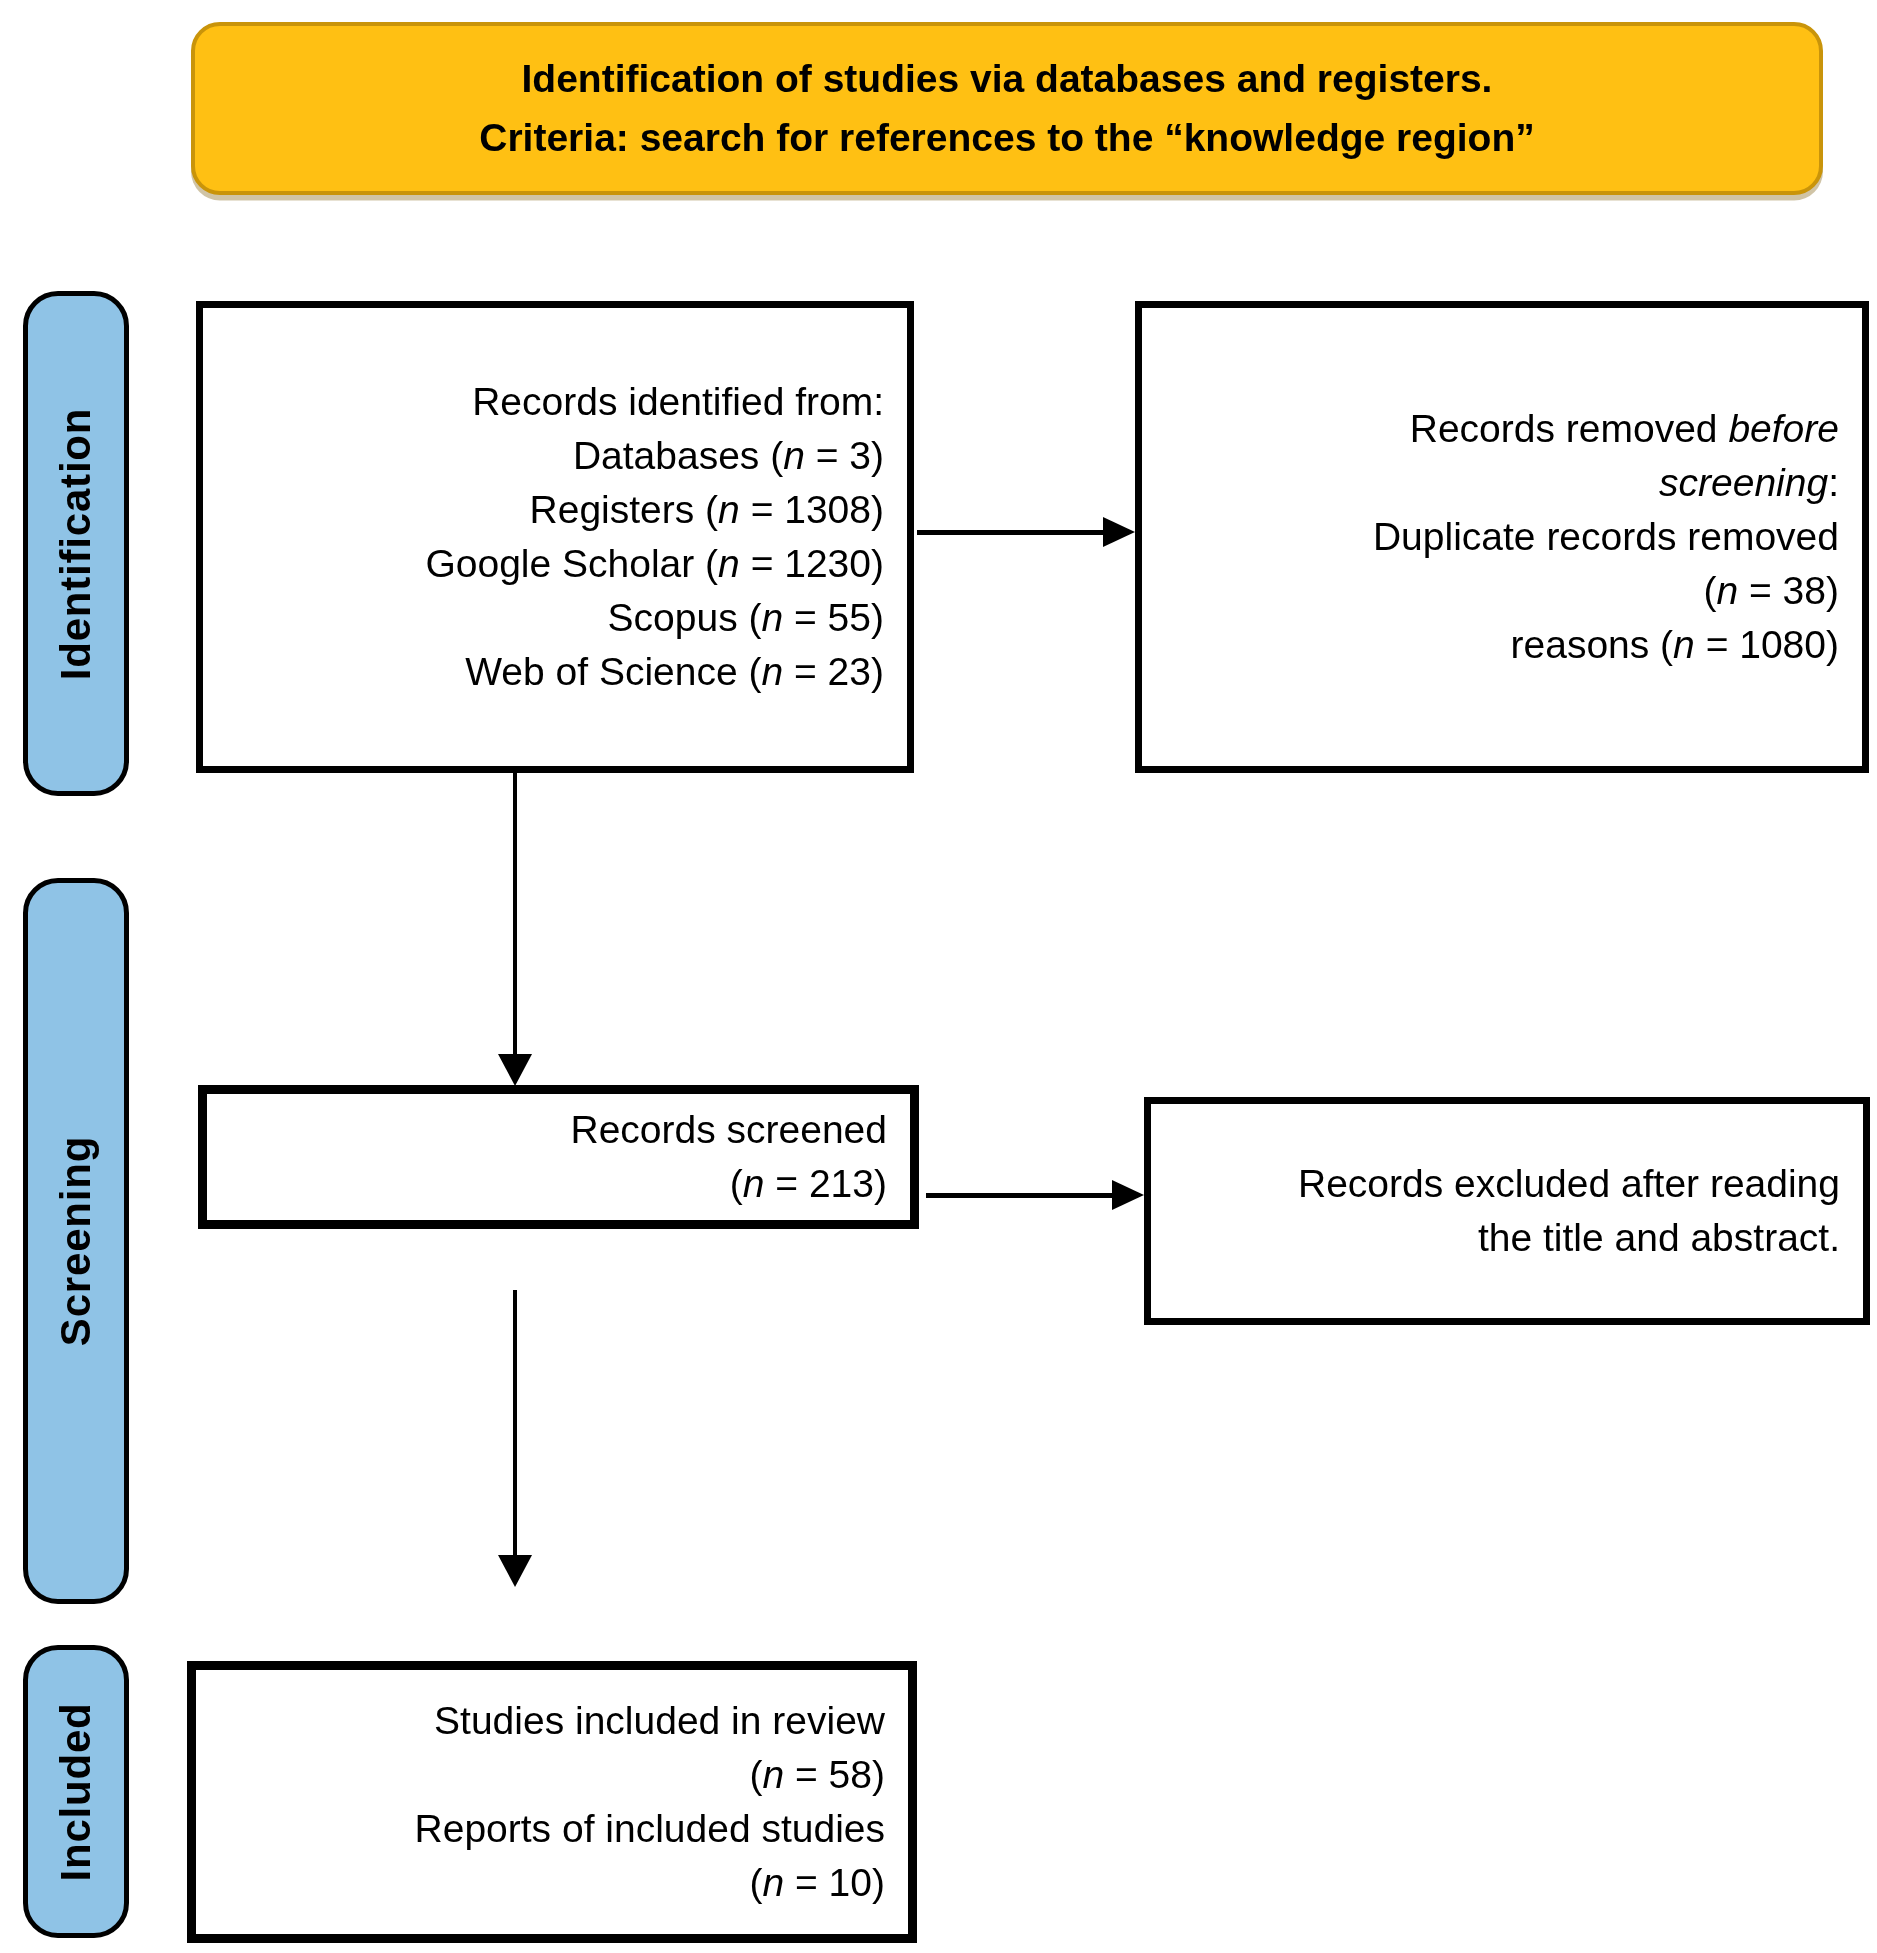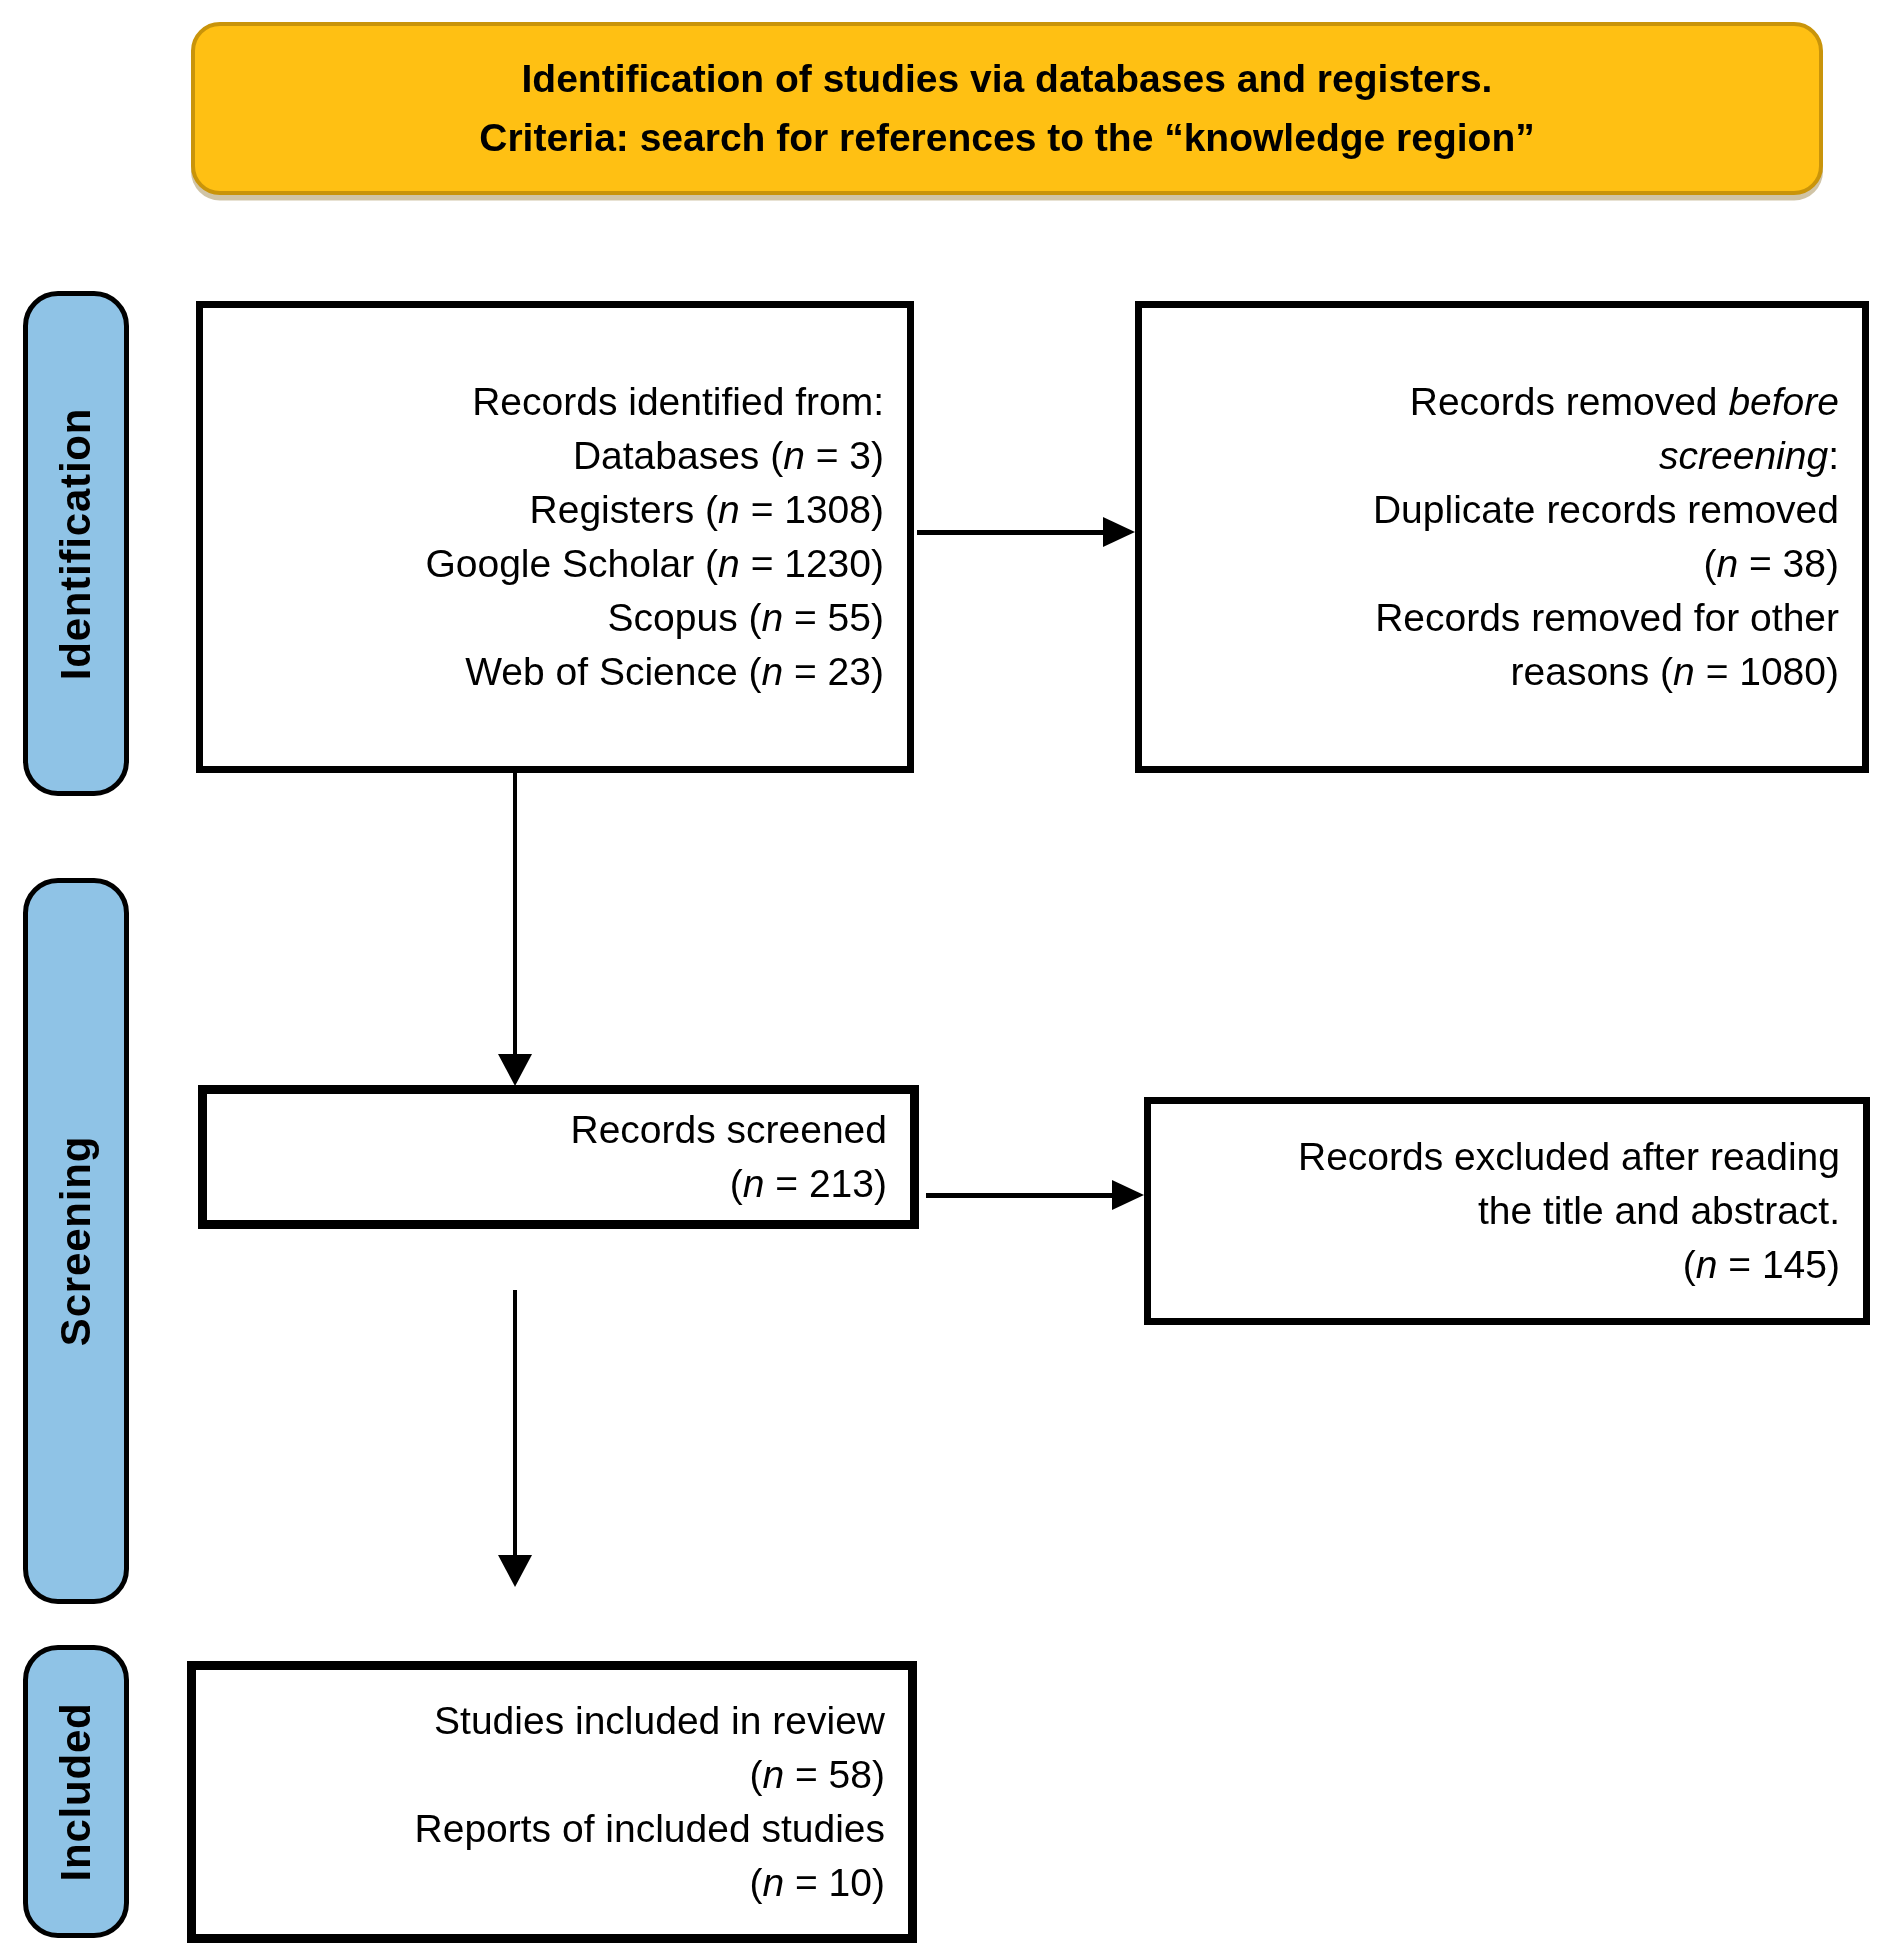--- a/index.html
+++ b/index.html
@@ -132,31 +132,29 @@
       <div class="line indent"><span>Registers (</span><span class="it">n</span><span> = 1308)</span></div>
       <div class="line indent"><span>Google Scholar (</span><span class="it">n</span><span> = 1230)</span></div>
       <div class="line indent"><span>Scopus (</span><span class="it">n</span><span> = 55)</span></div>
       <div class="line indent"><span>Web of Science (</span><span class="it">n</span><span> = 23)</span></div>
     </div>
   <div class="node node-removed">
       <div class="line"><span>Records removed </span><span class="it">before</span></div>
       <div class="line"><span class="it">screening</span><span>:</span></div>
       <div class="line indent"><span>Duplicate records removed</span></div>
       <div class="line indent"><span>(</span><span class="it">n</span><span> = 38)</span></div>
-      <div class="line indent"><span>Records removed for other</span></div>
       <div class="line indent"><span>reasons (</span><span class="it">n</span><span> = 1080)</span></div>
     </div>
   <div class="node node-screened">
       <div class="line"><span>Records screened</span></div>
       <div class="line"><span>(</span><span class="it">n</span><span> = 213)</span></div>
     </div>
   <div class="node node-excluded">
       <div class="line"><span>Records excluded after reading</span></div>
       <div class="line"><span>the title and abstract.</span></div>
-      <div class="line"><span>(</span><span class="it">n</span><span> = 145)</span></div>
     </div>
   <div class="node node-included">
       <div class="line"><span>Studies included in review</span></div>
       <div class="line"><span>(</span><span class="it">n</span><span> = 58)</span></div>
       <div class="line"><span>Reports of included studies</span></div>
       <div class="line"><span>(</span><span class="it">n</span><span> = 10)</span></div>
     </div>
 
   <div class="arrow-h arrow-identified-removed">
     <div class="shaft"></div>

